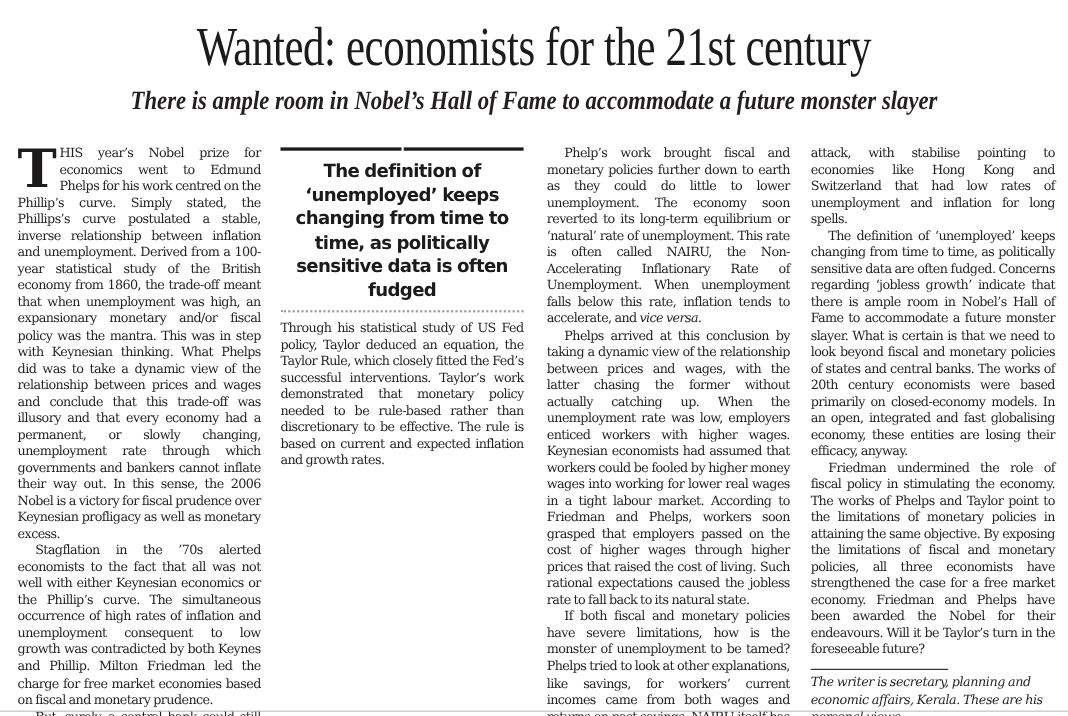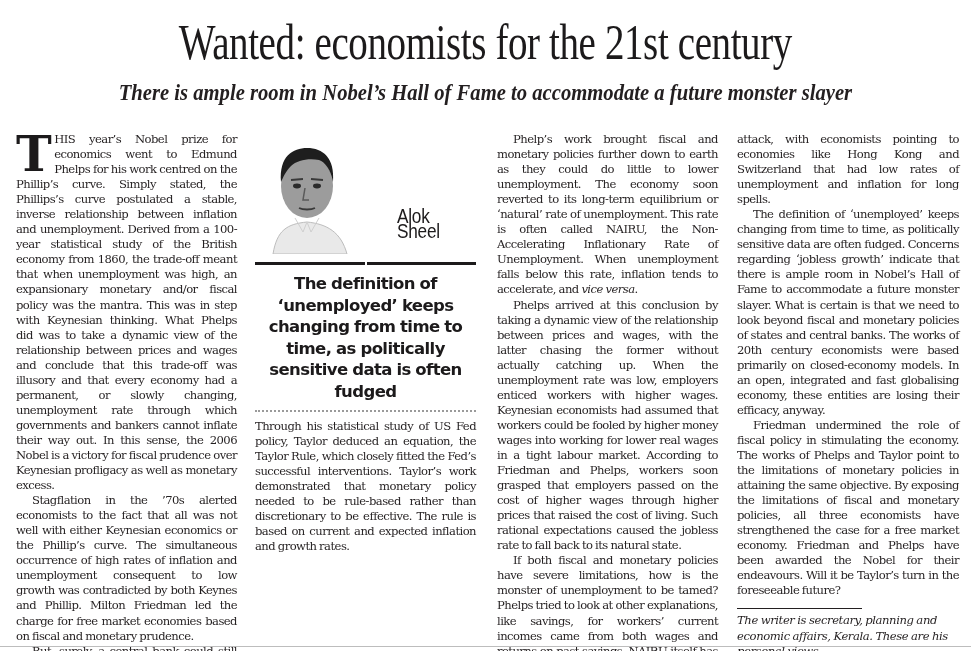--- a/index.html
+++ b/index.html
@@ -64,50 +64,36 @@
 <h1 class="headline">Wanted: economists for the 21st century</h1>
 <h2 class="deck">There is ample room in Nobel’s Hall of Fame to accommodate a future monster slayer</h2>
 
 <div class="col col1">
   <p><span class="dropcap">T</span><span>HIS year’s Nobel prize for economics went to Edmund Phelps for his work centred on the Phillip’s curve. Simply stated, the Phillips’s curve postulated a stable, inverse relationship between inflation and unemployment. Derived from a 100-year statistical study of the British economy from 1860, the trade-off meant that when unemployment was high, an expansionary monetary and/or fiscal policy was the mantra. This was in step with Keynesian thinking. What Phelps did was to take a dynamic view of the relationship between prices and wages and conclude that this trade-off was illusory and that every economy had a permanent, or slowly changing, unemployment rate through which governments and bankers cannot inflate their way out. In this sense, the 2006 Nobel is a victory for fiscal prudence over Keynesian profligacy as well as monetary excess.</span></p>
   <p class="indent">Stagflation in the ’70s alerted economists to the fact that all was not well with either Keynesian economics or the Phillip’s curve. The simultaneous occurrence of high rates of inflation and unemployment consequent to low growth was contradicted by both Keynes and Phillip. Milton Friedman led the charge for free market economies based on fiscal and monetary prudence.</p>
   <p class="indent">But, surely, a central bank could still use</p>
 </div>
 
 <div class="col col2">
-  <div class="photo-wrap">
-    <svg class="photo" viewBox="0 0 88 112">
-      <path d="M10 112 C14 88 24 82 44 80 C64 82 78 90 84 112 Z" fill="#e9e9e9" stroke="#bdbdbd" stroke-width="1"></path>
-      <ellipse cx="44" cy="44" rx="26" ry="32" fill="#9c9c9c"></ellipse>
-      <path d="M18 40 C16 14 30 6 44 6 C60 6 72 16 70 40 C68 28 62 20 56 18 C46 16 34 18 28 24 C22 30 20 36 18 40 Z" fill="#1e1e1e"></path>
-      <ellipse cx="34" cy="44" rx="4" ry="2.4" fill="#2b2b2b"></ellipse>
-      <ellipse cx="54" cy="44" rx="4" ry="2.4" fill="#2b2b2b"></ellipse>
-      <path d="M28 38 L40 37 M48 37 L60 38" stroke="#3a3a3a" stroke-width="2"></path>
-      <path d="M42 46 L40 58 L46 58" stroke="#5a5a5a" stroke-width="1.5" fill="none"></path>
-      <path d="M36 66 C40 68 48 68 52 66" stroke="#3a3a3a" stroke-width="1.8" fill="none"></path>
-      <path d="M32 76 L40 90 L44 80 L48 90 L56 76" stroke="#cfcfcf" stroke-width="1" fill="none"></path>
-    </svg>
-    <div class="author">Alok Sheel</div>
-  </div>
   <div class="pull-rule">
       <span></span>
       <span></span>
     </div>
   <div class="pullquote">The definition of ‘unemployed’ keeps changing from time to time, as politically sensitive data is often fudged</div>
   <div class="pull-dots"></div>
   <p>Through his statistical study of US Fed policy, Taylor deduced an equation, the Taylor Rule, which closely fitted the Fed’s successful interventions. Taylor’s work demonstrated that monetary policy needed to be rule-based rather than discretionary to be effective. The rule is based on current and expected inflation and growth rates.</p>
 </div>
 
 <div class="col col3">
   <p class="indent"><span>Phelp’s work brought fiscal and monetary policies further down to earth as they could do little to lower unemployment. The economy soon reverted to its long-term equilibrium or ‘natural’ rate of unemployment. This rate is often called NAIRU, the Non-Accelerating Inflationary Rate of Unemployment. When unemployment falls below this rate, inflation tends to accelerate, and </span><i>vice versa</i><span>.</span></p>
   <p class="indent">Phelps arrived at this conclusion by taking a dynamic view of the relationship between prices and wages, with the latter chasing the former without actually catching up. When the unemployment rate was low, employers enticed workers with higher wages. Keynesian economists had assumed that workers could be fooled by higher money wages into working for lower real wages in a tight labour market. According to Friedman and Phelps, workers soon grasped that employers passed on the cost of higher wages through higher prices that raised the cost of living. Such rational expectations caused the jobless rate to fall back to its natural state.</p>
   <p class="indent">If both fiscal and monetary policies have severe limitations, how is the monster of unemployment to be tamed? Phelps tried to look at other explanations, like savings, for workers’ current incomes came from both wages and returns on past savings. NAIRU itself has long been under</p>
 </div>
 
 <div class="col col4">
-  <p>attack, with economists pointing to economies like Hong Kong and Switzerland that had low rates of unemployment and inflation for long spells.</p>
+  <p>attack, with stabilise pointing to economies like Hong Kong and Switzerland that had low rates of unemployment and inflation for long spells.</p>
   <p class="indent">The definition of ‘unemployed’ keeps changing from time to time, as politically sensitive data are often fudged. Concerns regarding ‘jobless growth’ indicate that there is ample room in Nobel’s Hall of Fame to accommodate a future monster slayer. What is certain is that we need to look beyond fiscal and monetary policies of states and central banks. The works of 20th century economists were based primarily on closed-economy models. In an open, integrated and fast globalising economy, these entities are losing their efficacy, anyway.</p>
   <p class="indent">Friedman undermined the role of fiscal policy in stimulating the economy. The works of Phelps and Taylor point to the limitations of monetary policies in attaining the same objective. By exposing the limitations of fiscal and monetary policies, all three economists have strengthened the case for a free market economy. Friedman and Phelps have been awarded the Nobel for their endeavours. Will it be Taylor’s turn in the foreseeable future?</p>
   <div class="sign-rule"></div>
   <p class="tagline">The writer is secretary, planning and economic affairs, Kerala. These are his personal views</p>
 </div>
 
 <div class="bottom-rule"></div>
 
 </body></html>

